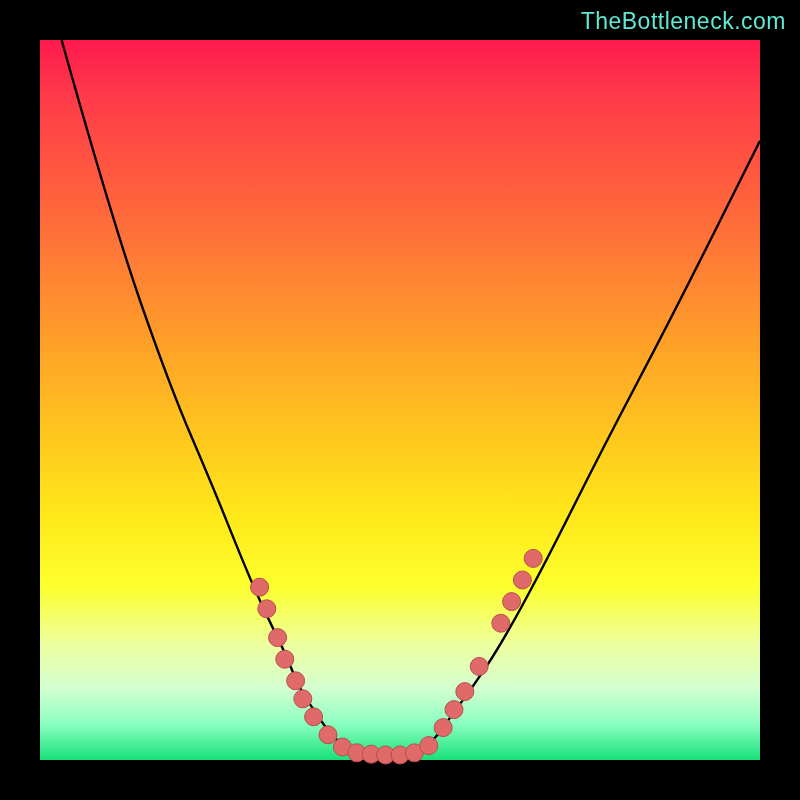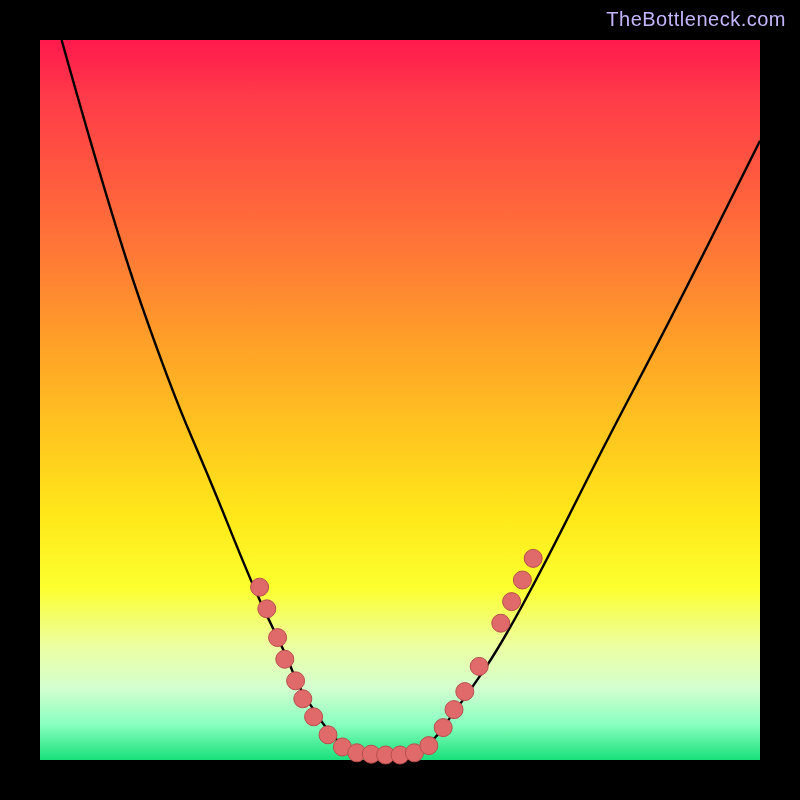--- a/index.html
+++ b/index.html
@@ -35,22 +35,22 @@
       #edffa0 84%,
       #d4ffd0 90%,
       #8affc0 95%,
       #18e07a 100%
     );
   }
   .watermark {
     position: absolute;
     top: 8px;
     right: 14px;
-    color: #c4b5fd;
-    font-size: 20px;
+    color: #5eead4;
+    font-size: 23px;
     letter-spacing: 0.5px;
     user-select: none;
   }
   svg.overlay {
     position: absolute;
     left: 0;
     top: 0;
     width: 720px;
     height: 720px;
     overflow: visible;

